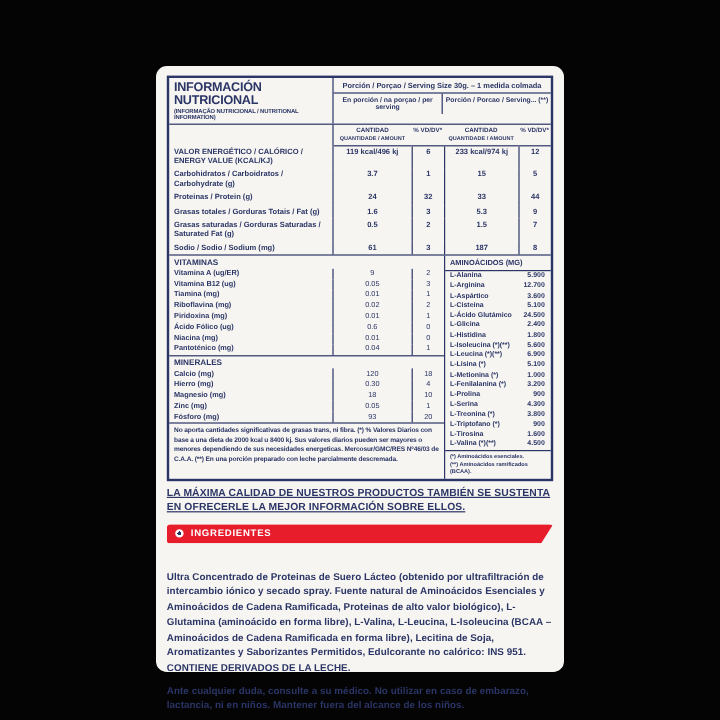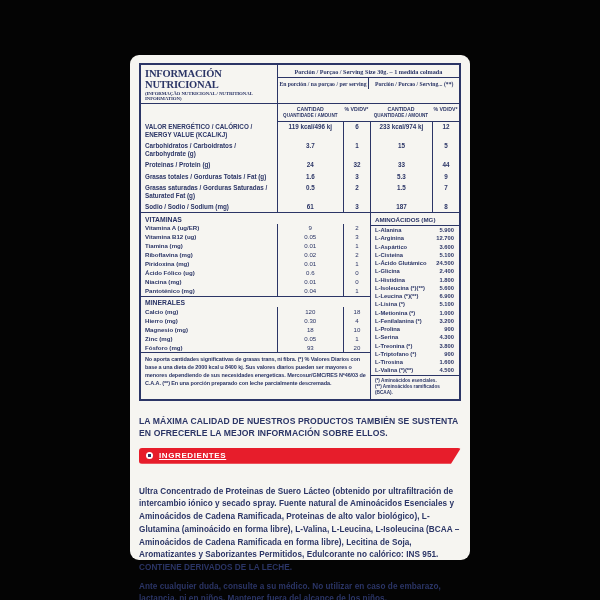--- a/index.html
+++ b/index.html
@@ -2,21 +2,21 @@
 <html><head>
 <meta charset="utf-8">
 <style>
   html,body{margin:0;padding:0;background:#000;}
   .stage{position:relative;width:600px;height:600px;background:#040404;overflow:hidden;
          font-family:"Liberation Sans",sans-serif;}
   .card{position:absolute;left:130px;top:55px;width:340px;height:505px;background:#f6f5f1;
         border-radius:9px;box-sizing:border-box;padding:8px 9px;color:#2b3566;}
   
   .ntable{border:2px solid #2b3566;}
-  .ttop{display:grid;grid-template-columns:43% 57%;border-bottom:1px solid #2b3566;font-family:Liberation Serif, serif;}
+  .ttop{display:grid;grid-template-columns:43% 57%;border-bottom:1px solid #2b3566;}
   .tt-left{border-right:1px solid #2b3566;padding:3px 4px 2px;}
   .title{font-size:10.5px;font-weight:bold;letter-spacing:-0.2px;line-height:1.05;}
   .subtitle{font-size:4.9px;font-weight:bold;margin-top:1px;letter-spacing:-0.1px;}
   .serving{font-size:6.2px;font-weight:bold;text-align:center;padding:2.5px 2px;
            border-bottom:1px solid #2b3566;}
   .subcols{display:grid;grid-template-columns:50% 50%;}
   .subcol{font-size:5.7px;font-weight:bold;text-align:center;padding:2.5px 1px;}
   .subcol+.subcol{border-left:1px solid #2b3566;}
   .grid5{display:grid;grid-template-columns:43% 20.5% 8.5% 19.5% 8.5%;}
   .c{font-size:6.3px;line-height:1.28;padding:0 1px;text-align:center;}
@@ -36,24 +36,24 @@
   .minblock{border-top:1px solid #2b3566;}
   .footnote{border-top:1px solid #2b3566;font-size:5.5px;font-weight:bold;line-height:1.45;
             padding:3px 4px;letter-spacing:-0.1px;}
   .aminos{border-left:1px solid #2b3566;display:flex;flex-direction:column;}
   .am-h{font-size:6.2px;font-weight:bold;padding:2.5px 4px;border-bottom:1px solid #2b3566;}
   .am-row{display:flex;justify-content:space-between;font-size:5.8px;font-weight:bold;
           padding:0 5px 0 4px;line-height:8.25px;}
   .am-foot{border-top:1px solid #2b3566;margin-top:auto;font-size:4.7px;font-weight:bold;
            padding:2px 4px;line-height:1.35;}
   
-  .statement{font-size:8.6px;font-weight:bold;line-height:1.4;margin-top:14px;letter-spacing:.1px;}
+  .statement{font-size:8.6px;font-weight:bold;line-height:1.4;margin-top:3px;letter-spacing:.1px;text-decoration:underline;}
   .banner{margin-top:9px;height:16px;background:#e71d2b;display:flex;align-items:center;gap:6px;
           padding-left:7px;color:#fff;font-weight:bold;font-size:8px;letter-spacing:.6px;
-          border-radius:3px;clip-path:polygon(0 0,100% 0,calc(100% - 10px) 100%,0 100%);text-decoration:underline;}
+          border-radius:3px;clip-path:polygon(0 0,100% 0,calc(100% - 10px) 100%,0 100%);}
   .roundel{width:7px;height:7px;border-radius:50%;flex:0 0 auto;
            background:radial-gradient(circle,#2b3566 0 1.6px,#ffffff 1.7px);}
   .para{font-size:8.2px;font-weight:bold;line-height:1.55;margin:22px 0 0;
         letter-spacing:.05px;}
 </style>
 </head>
 <body>
 
 <div class="stage">
   <div class="card">

